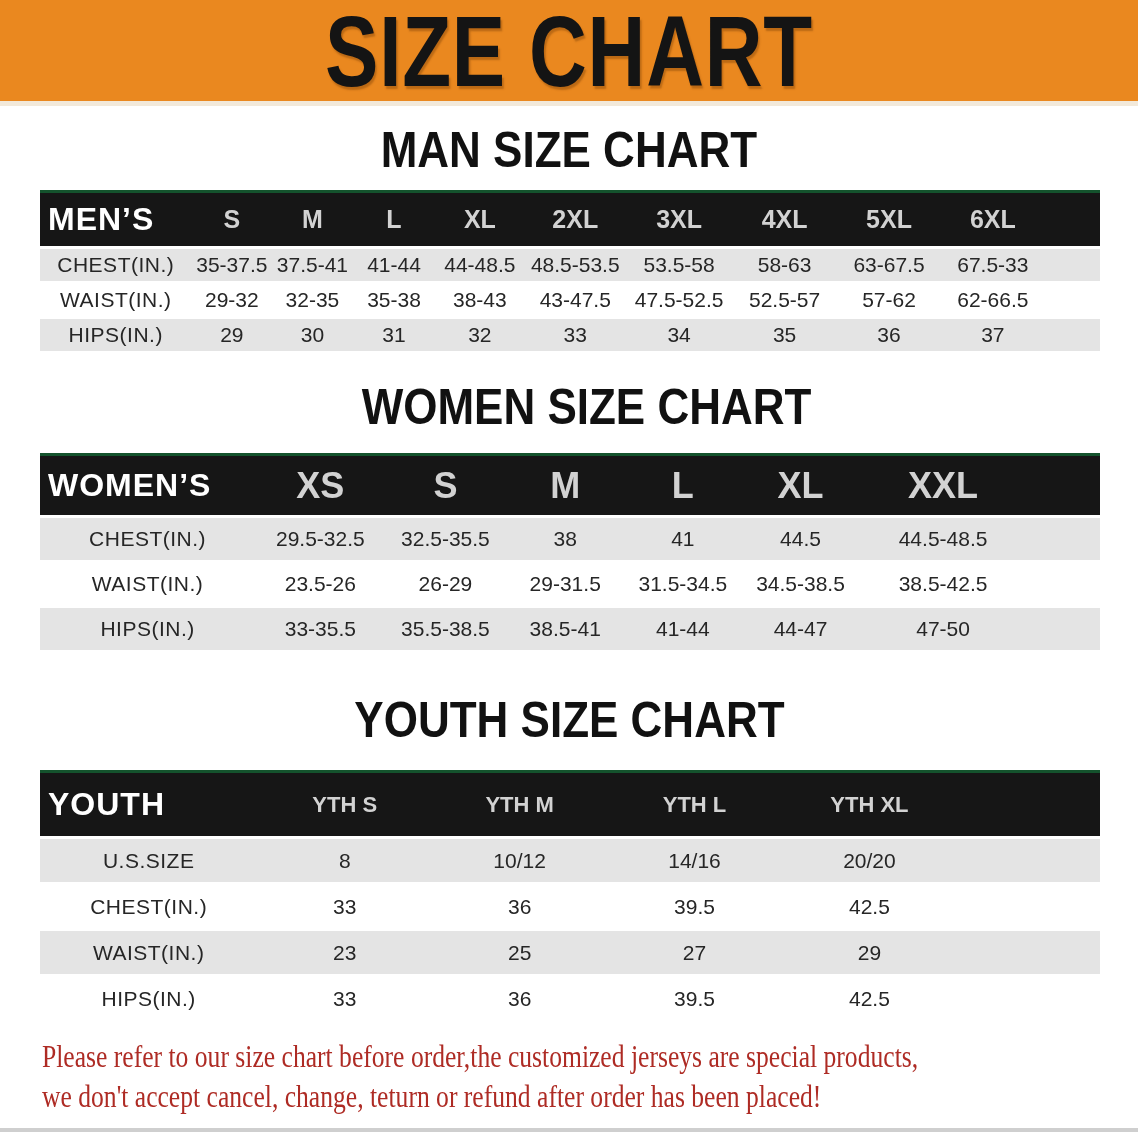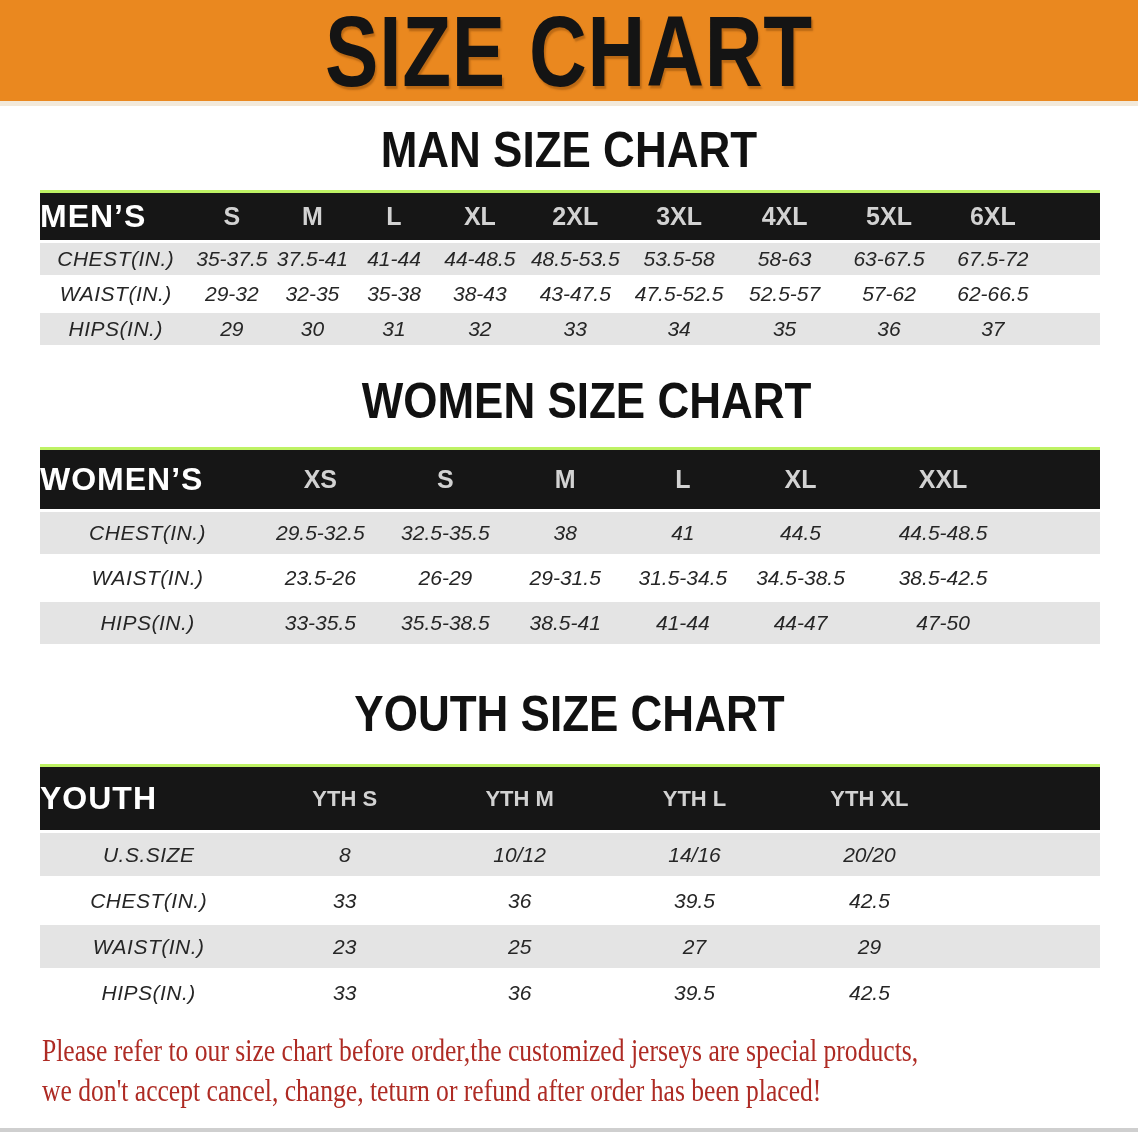--- a/index.html
+++ b/index.html
@@ -42,40 +42,40 @@
   }
   .heading-men{margin:20px 0 16px;}
   .heading-women{margin:32px 0 22px;padding-left:36px;}
   .heading-youth{margin:46px 0 26px;}
   
   table.size-table{
     width:1060px;margin-left:40px;
     border-collapse:separate;border-spacing:0;table-layout:fixed;
   }
   tr.header-row{background:var(--header_bar);}
-  tr.header-row th{border-top:3px solid #bef264;padding:0;}
+  tr.header-row th{border-top:3px solid #14532d;padding:8px;}
   th.head-label{
     text-align:left;padding-left:18px;color:#ffffff;
     font-size:32px;font-weight:bold;letter-spacing:1px;white-space:nowrap;
   }
   th.head-size{
     color:#d2d2d2;font-weight:bold;text-align:center;white-space:nowrap;
   }
   .men-table tr.header-row{height:50px;}
   .men-table th.head-size{font-size:25px;}
   .women-table tr.header-row{height:62px;}
-  .women-table th.head-size{font-size:25px;}
+  .women-table th.head-size{font-size:36px;}
   .youth-table tr.header-row{height:66px;margin-left:32px;}
   .youth-table th.head-size{font-size:22px;}
   tr.data-row td{
     border-top:3px solid #ffffff;
     text-align:center;color:#262626;font-size:21px;
     padding:0;white-space:nowrap;
   }
-  tr.data-row{background:#ffffff;font-style:italic;}
+  tr.data-row{background:#ffffff;}
   tr.data-row.stripe{background:var(--stripe);}
   tr.data-row.stripe td{background:var(--stripe);border-top:3px solid #ffffff;}
   .men-table tr.data-row{height:35px;}
   .women-table tr.data-row{height:45px;}
   .youth-table tr.data-row{height:46px;border-radius:16px;}
   td.row-label{color:#1f1f1f;letter-spacing:0.5px;}
   
   .disclaimer{margin:16px 0 0 42px;color:var(--disclaimer);font-family:Liberation Serif, serif;}
   .disclaimer-line{
     font-size:32px;line-height:40px;white-space:nowrap;
@@ -125,21 +125,21 @@
   <tr class="data-row stripe">
     <td class="row-label">CHEST(IN.)</td>
     <td>35-37.5</td>
     <td>37.5-41</td>
     <td>41-44</td>
     <td>44-48.5</td>
     <td>48.5-53.5</td>
     <td>53.5-58</td>
     <td>58-63</td>
     <td>63-67.5</td>
-    <td>67.5-72</td>
+    <td>67.5-33</td>
     <td></td>
   </tr>
   <tr class="data-row">
     <td class="row-label">WAIST(IN.)</td>
     <td>29-32</td>
     <td>32-35</td>
     <td>35-38</td>
     <td>38-43</td>
     <td>43-47.5</td>
     <td>47.5-52.5</td>

